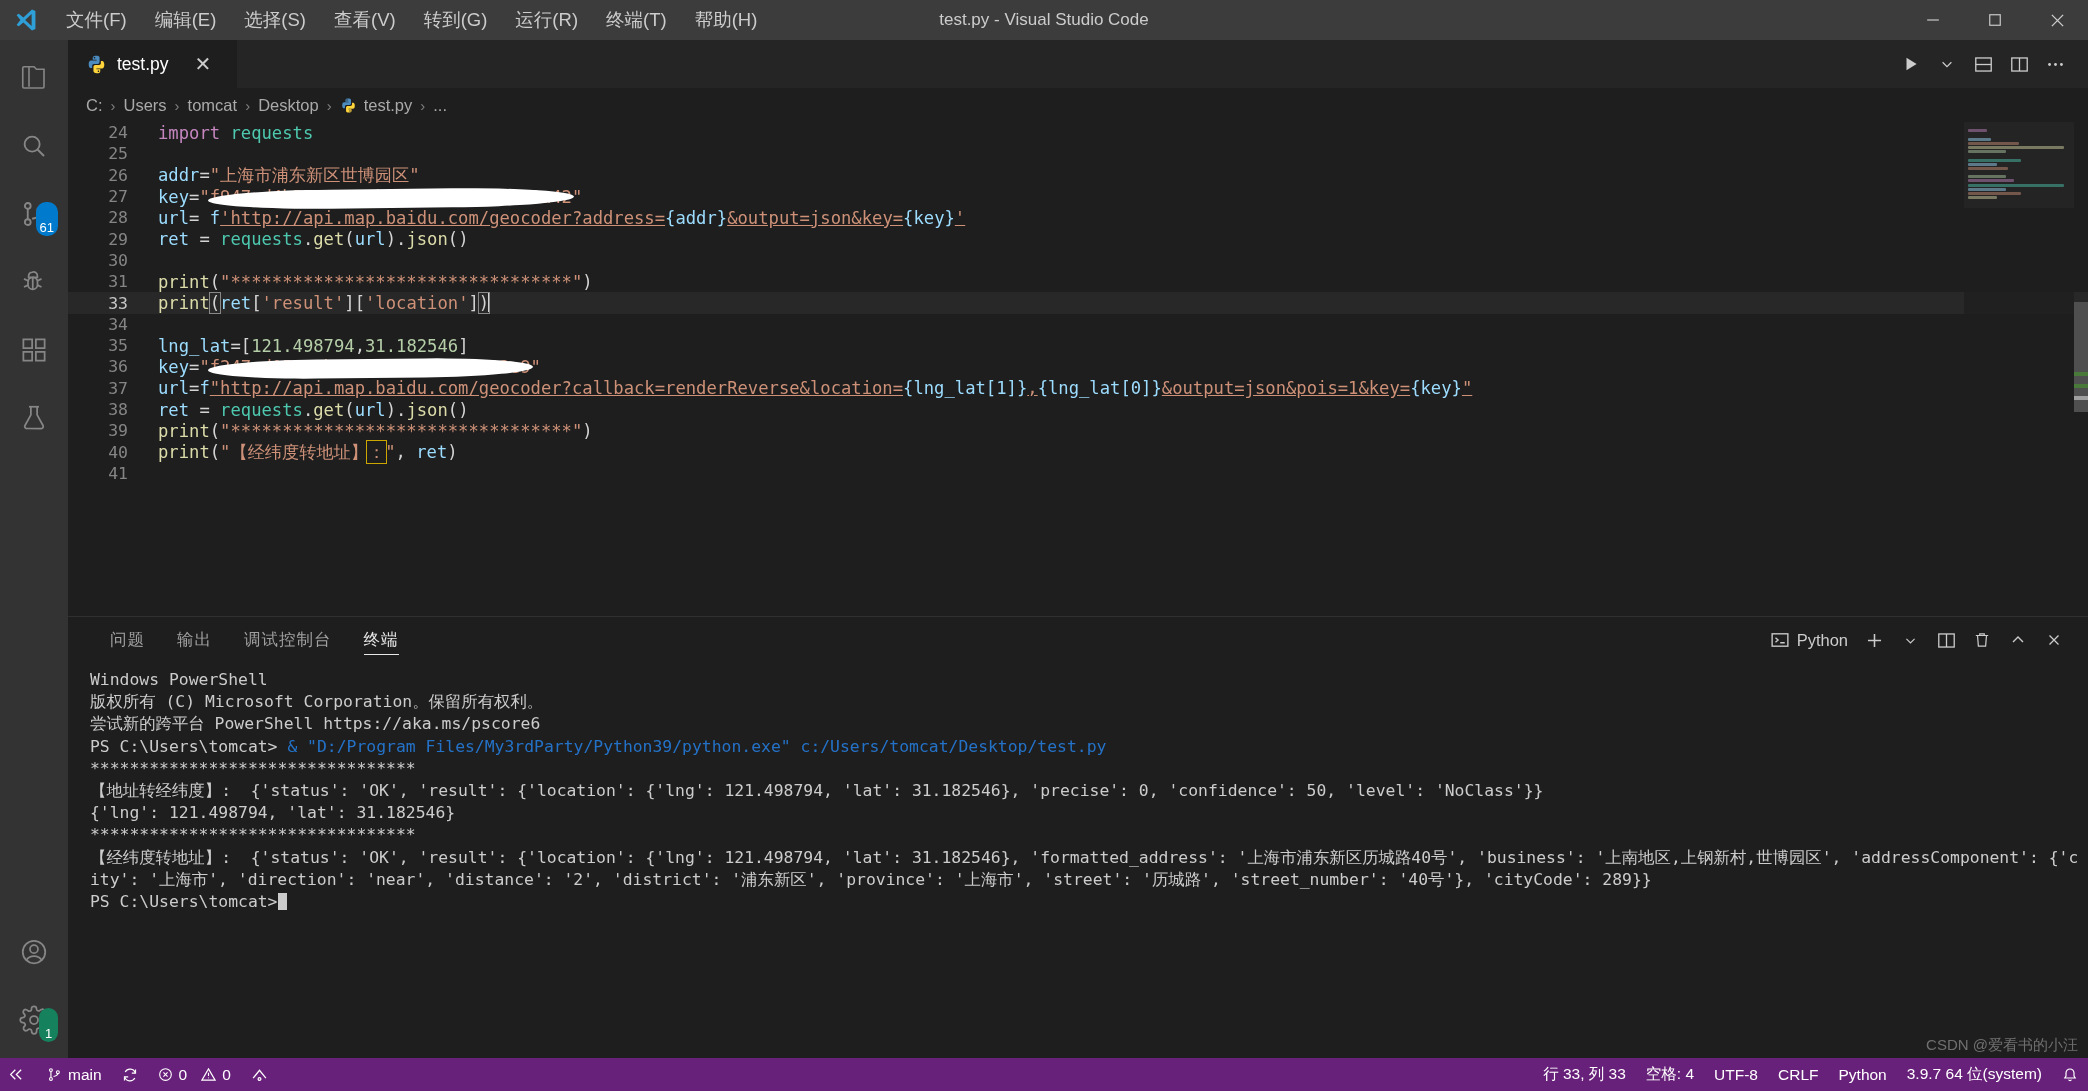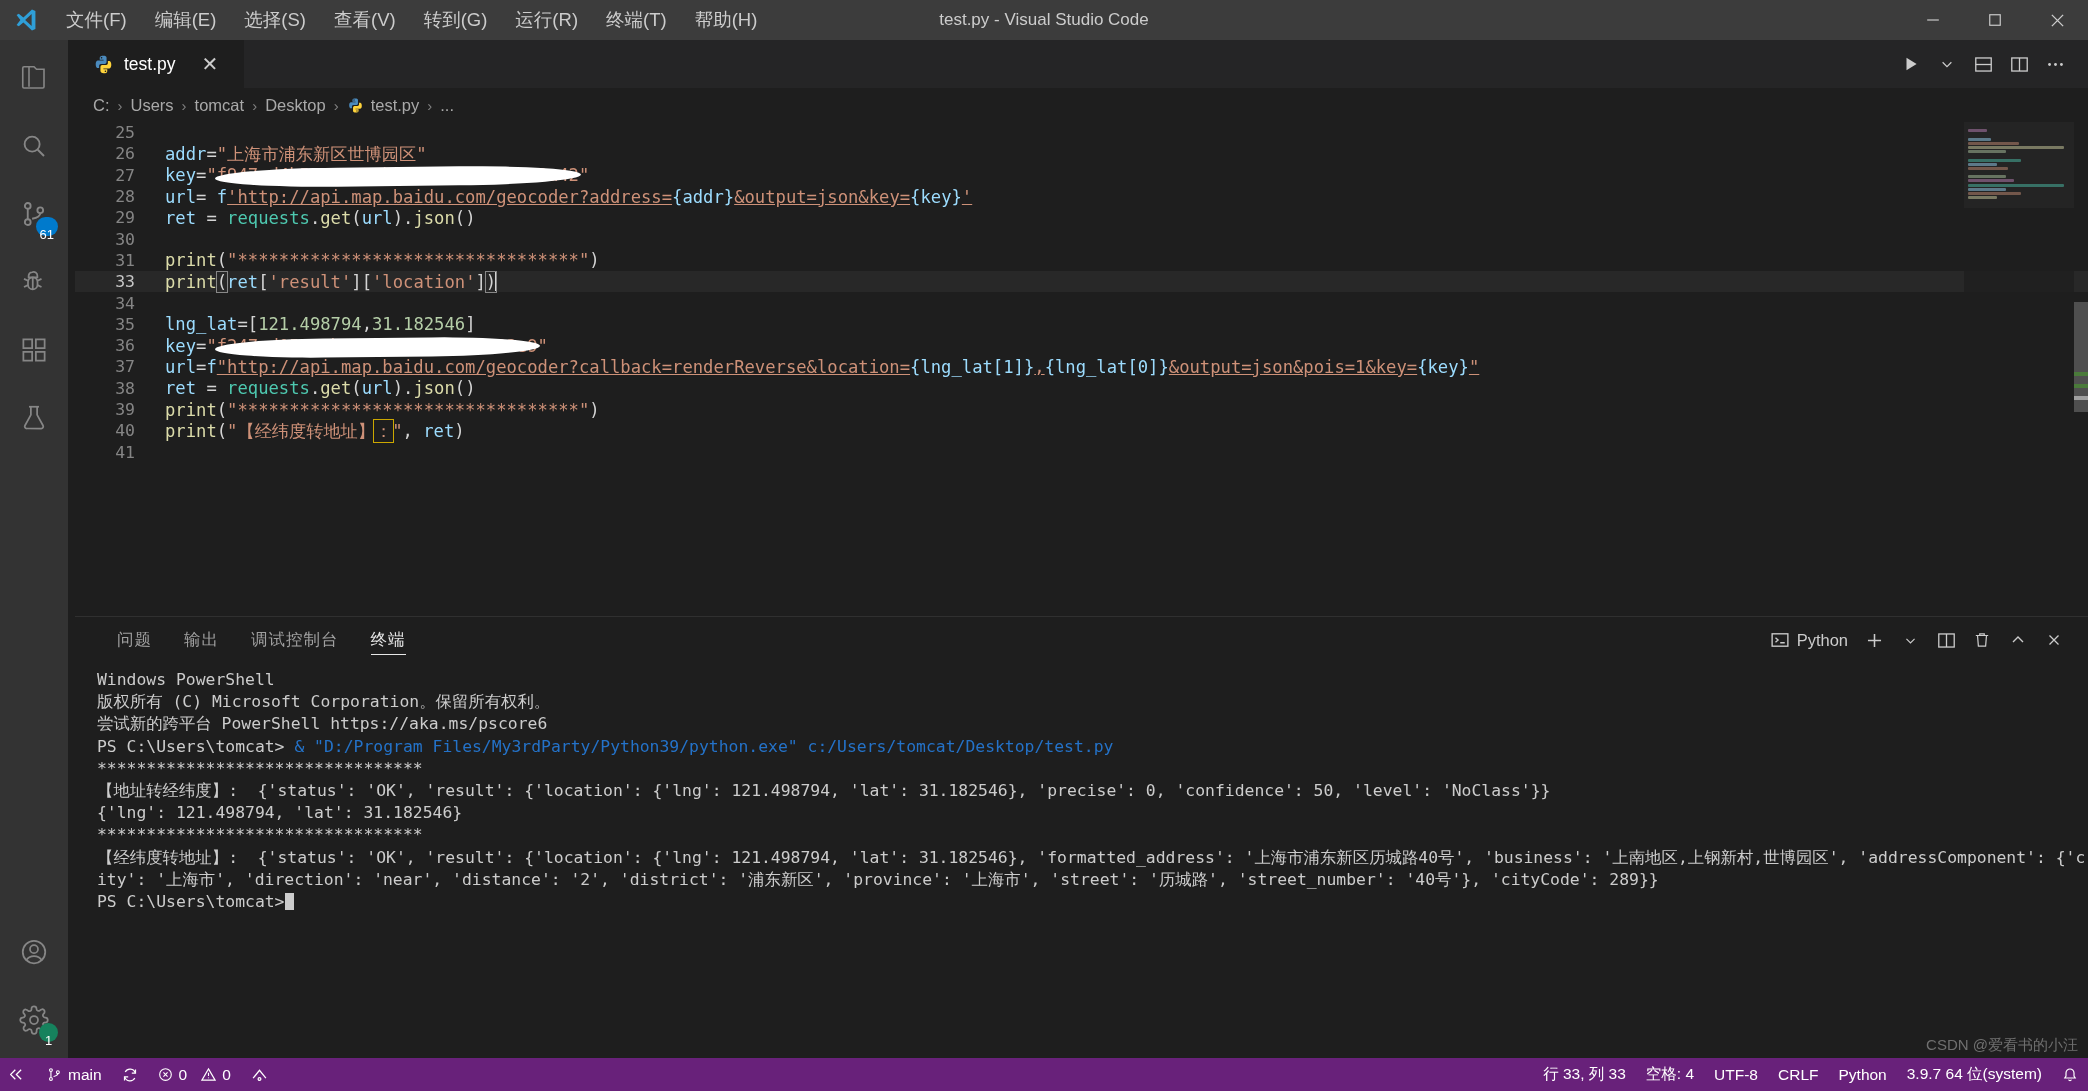--- a/index.html
+++ b/index.html
@@ -36,28 +36,28 @@
   .activitybar {
     width: 68px; min-width:68px; background: #333333; display: flex; flex-direction: column; align-items: center;
     padding-top: 4px;
   }
   .act-item {
     width: 68px; height: 68px; display: flex; align-items: center; justify-content: center;
     position: relative; color: #868686;
   }
   .act-badge {
     position: absolute; right: 10px; bottom: 12px; background: #007acc; color: #fff;
-    font-size: 13px; line-height: 18px; min-width: 19px; height: 19px; border-radius: 10px;
-    text-align: center; padding: 9px 4px; font-family:"Liberation Sans",sans-serif;
+    font-size: 13px; line-height: 18px; min-width: 19px; height: 34px; border-radius: 10px;
+    text-align: center; padding: 17px 4px; font-family:"Liberation Sans",sans-serif;
   }
   .act-badge.green { background:#16825d; }
   .act-bottom { margin-top: auto; padding-bottom: 4px; display:flex; flex-direction:column; }
 
   
-  .main { flex: 1; display: flex; flex-direction: column; min-width: 0; background:#4c1d95;margin-left:7px; }
+  .main { flex: 1; display: flex; flex-direction: column; min-width: 0; background:#4c1d95; }
 
   
   .tabsrow { height: 48px; min-height:48px; background: #252526; display: flex; align-items: stretch; }
   .tab {
     display: flex; align-items: center; gap: 10px; padding: 0 14px 0 18px; background: #1e1e1e;
     color: #ffffff; font-size: 17.5px; border-right: 1px solid #252526; position: relative; min-width: 170px;
   }
   .tab .close { color:#cccccc; font-size: 20px; line-height:1; padding: 2px 6px; margin-left: 10px; }
   .tabs-fill { flex: 1; background:#252526; }
   .editor-actions { display: flex; align-items: center; gap: 2px; padding-right: 16px; background:#252526; color:#cccccc; }
@@ -348,20 +348,21 @@
             </svg>
           </span>
           <span>test.py</span>
         </span>
         <span class="bc-sep">›</span>
         <span class="bc-item">...</span>
       </div>
 
       <div class="editor">
         <div class="code-area" id="code-area">
+            <div class="line"><span class="ln">24</span><span class="code"><span class="t-kw">import</span><span class="t-op"> </span><span class="t-mod">requests</span></span></div>
             <div class="line"><span class="ln">25</span><span class="code"></span></div>
             <div class="line"><span class="ln">26</span><span class="code"><span class="t-var">addr</span><span class="t-op">=</span><span class="t-str">"上海市浦东新区世博园区"</span></span></div>
             <div class="line"><span class="ln">27</span><span class="code"><span class="t-var">key</span><span class="t-op">=</span><span class="t-str">"</span><span class="redact">f947ed4b520a143cbecf22d27e9a4ac2a42</span><span class="t-str">"</span></span></div>
             <div class="line"><span class="ln">28</span><span class="code"><span class="t-var">url</span><span class="t-op">= </span><span class="t-brace">f</span><span class="t-str underline-url">'http://api.map.baidu.com/geocoder?address=</span><span class="t-brace">{addr}</span><span class="t-str underline-url">&amp;output=json&amp;key=</span><span class="t-brace">{key}</span><span class="t-str underline-url">'</span></span></div>
             <div class="line"><span class="ln">29</span><span class="code"><span class="t-var">ret</span><span class="t-op"> = </span><span class="t-mod">requests</span><span class="t-op">.</span><span class="t-fn">get</span><span class="t-op">(</span><span class="t-var">url</span><span class="t-op">).</span><span class="t-fn">json</span><span class="t-op">()</span></span></div>
             <div class="line"><span class="ln">30</span><span class="code"></span></div>
             <div class="line"><span class="ln">31</span><span class="code"><span class="t-fn">print</span><span class="t-op">(</span><span class="t-str">"*********************************"</span><span class="t-op">)</span></span></div>
             <div class="line active"><span class="ln cur">33</span><span class="code"><span class="t-fn">print</span><span class="t-op bracket-hl">(</span><span class="t-var">ret</span><span class="t-op">[</span><span class="t-str">'result'</span><span class="t-op">][</span><span class="t-str">'location'</span><span class="t-op">]</span><span class="t-op bracket-hl">)</span><span class="cursor"></span></span></div>
             <div class="line"><span class="ln">34</span><span class="code"></span></div>
             <div class="line"><span class="ln">35</span><span class="code"><span class="t-var">lng_lat</span><span class="t-op">=[</span><span class="t-num">121.498794</span><span class="t-op">,</span><span class="t-num">31.182546</span><span class="t-op">]</span></span></div>

